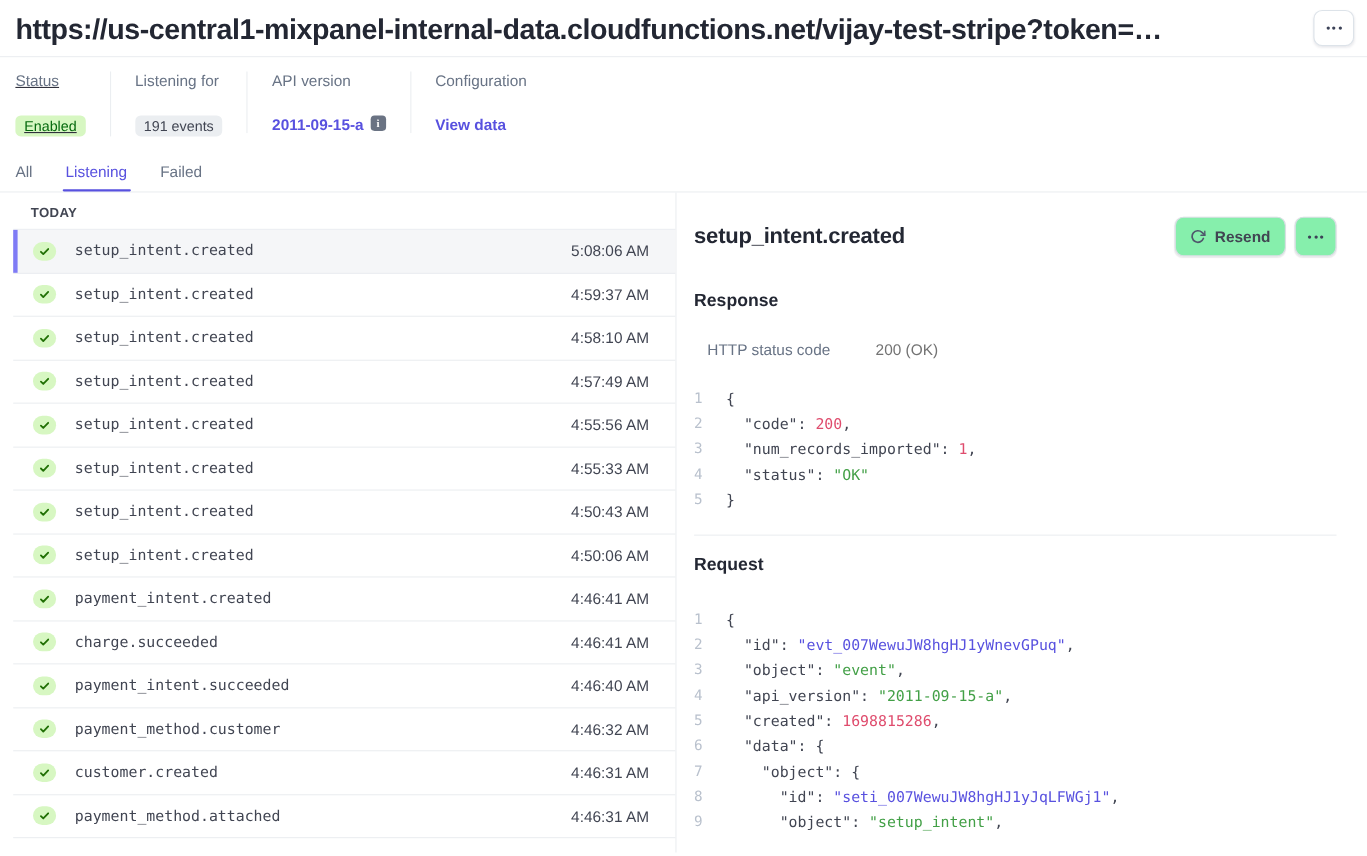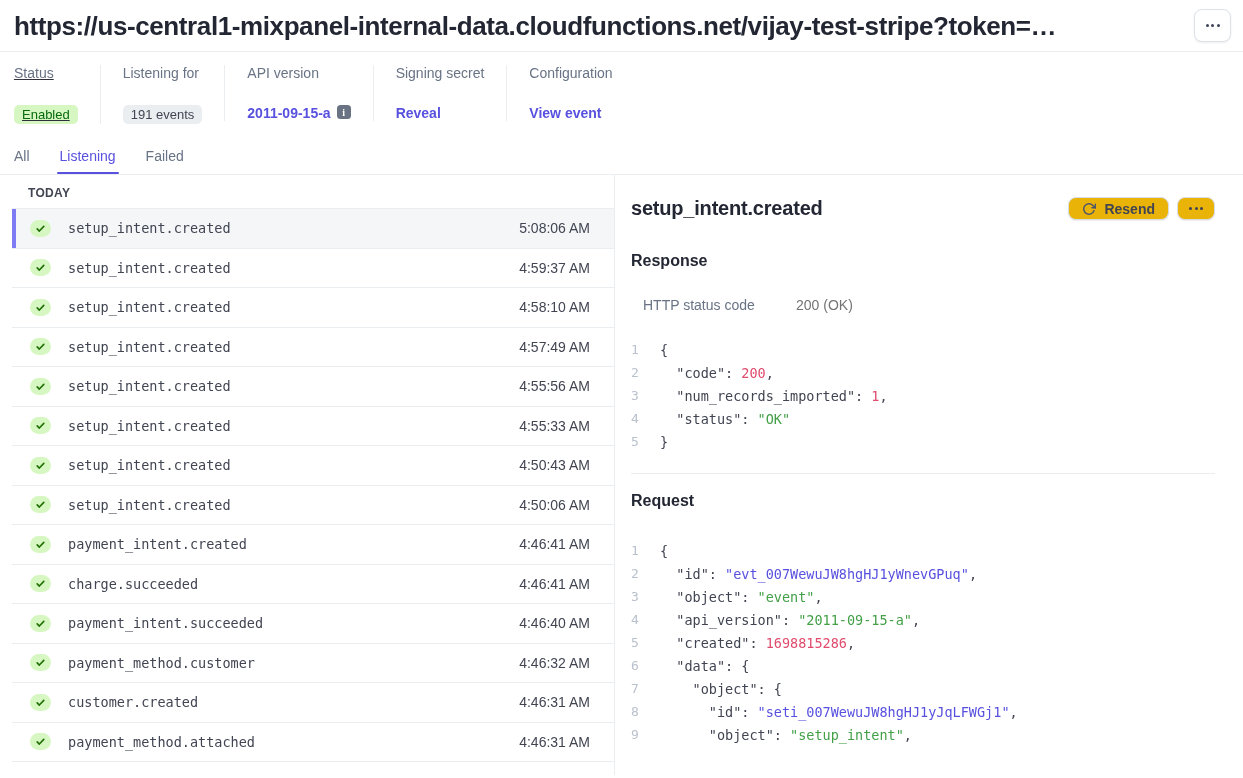--- a/index.html
+++ b/index.html
@@ -38,21 +38,21 @@
   .row.selected { background:#f5f6f8; }
   .row.selected::before { content:""; position:absolute; left:0; top:0; bottom:0; width:4px; background:#7f7bf5; }
   .check { width:21px; height:17px; border-radius:9px; background:#d7f7c2; margin-left:18px; display:flex; align-items:center; justify-content:center; flex-shrink:0; }
   .ev-name { margin-left:17px; font-family:"DejaVu Sans Mono","Liberation Mono",monospace; font-size:13.5px; color:#414552; }
   .ev-time { margin-left:auto; margin-right:24px; font-size:14px; color:#414552; }
   
   .detail { flex:1; padding:22px 28px 0 16px; }
   .d-header { display:flex; align-items:center; }
   .d-title { flex:1; margin:0; font-size:20px; font-weight:700; letter-spacing:-0.2px; color:#232733; }
   .d-actions { display:flex; gap:8px; }
-  .btn { display:inline-flex; align-items:center; gap:8px; background:#eab308; border:1px solid #d8dee4; border-radius:8px; padding:6px 13px; font-size:14px; font-weight:600; color:#414552; box-shadow:0 1px 1px rgba(33,37,41,.09); cursor:pointer; height:23px; }
+  .btn { display:inline-flex; align-items:center; gap:8px; background:#86efac; border:1px solid #d8dee4; border-radius:8px; padding:6px 13px; font-size:14px; font-weight:600; color:#414552; box-shadow:0 1px 1px rgba(33,37,41,.09); cursor:pointer; height:36px; }
   .btn-icononly { padding:6px 11px; gap:2.5px; }
   .refresh-icon { color:#4f566b; }
   .section-h { font-size:16px; font-weight:700; color:#232733; margin:32px 0 0 0; }
   .kv-row { margin-top:27px; padding-left:12px; display:flex; font-size:14px; }
   .kv-label { color:#687385; width:153px; flex-shrink:0; }
   .kv-value { color:#737373; }
   .code-block { margin-top:25px; font-family:"DejaVu Sans Mono","Liberation Mono",monospace; font-size:13.5px; }
   .code-line { display:flex; align-items:center; height:23px; }
   .ln { width:16px; flex-shrink:0; color:#b9c1cd; font-size:13px; }
   .code-text { white-space:pre; margin-left:13px; }
@@ -90,29 +90,23 @@
       </div>
   </div>
   <div class="st-col">
     <div class="st-label">API version</div>
     <div class="st-value">
       <a class="link">2011-09-15-a</a>
       <span class="info-badge">i</span>
     </div>
   </div>
   <div class="st-col">
-    <div class="st-label">Signing secret</div>
-    <div class="st-value">
-        <a class="link">Reveal</a>
-      </div>
-  </div>
-  <div class="st-col">
     <div class="st-label">Configuration</div>
     <div class="st-value">
-        <a class="link">View event</a>
+        <a class="link">View data</a>
       </div>
   </div>
 </section>
 
 <nav class="tabs">
   <div class="tab">All</div>
   <div class="tab active">Listening</div>
   <div class="tab">Failed</div>
 </nav>
 

